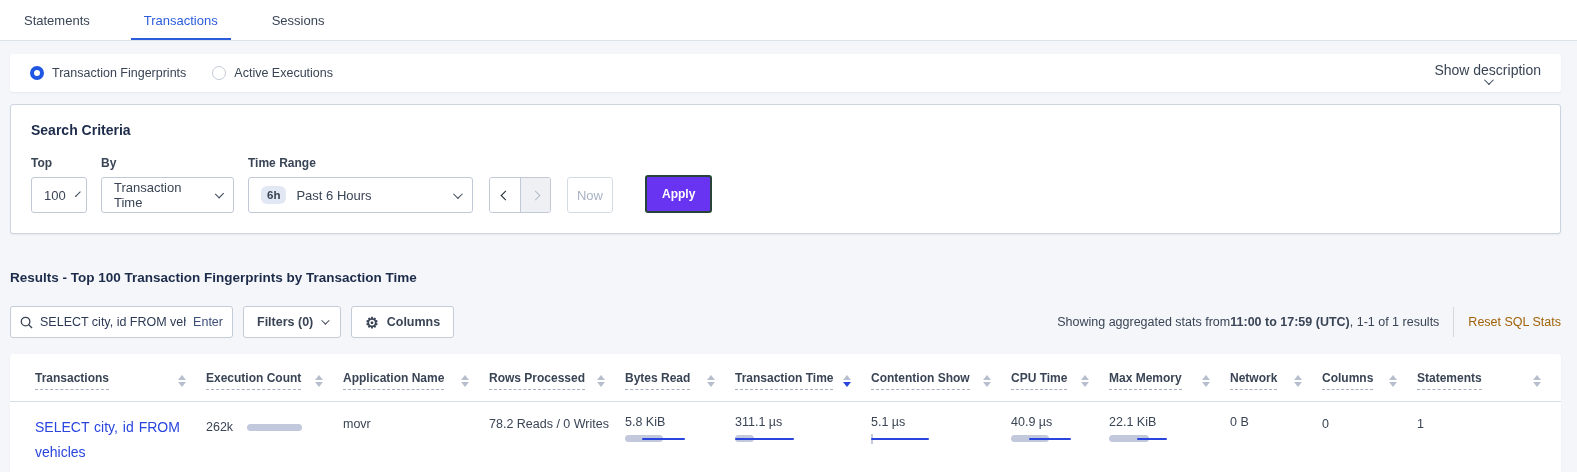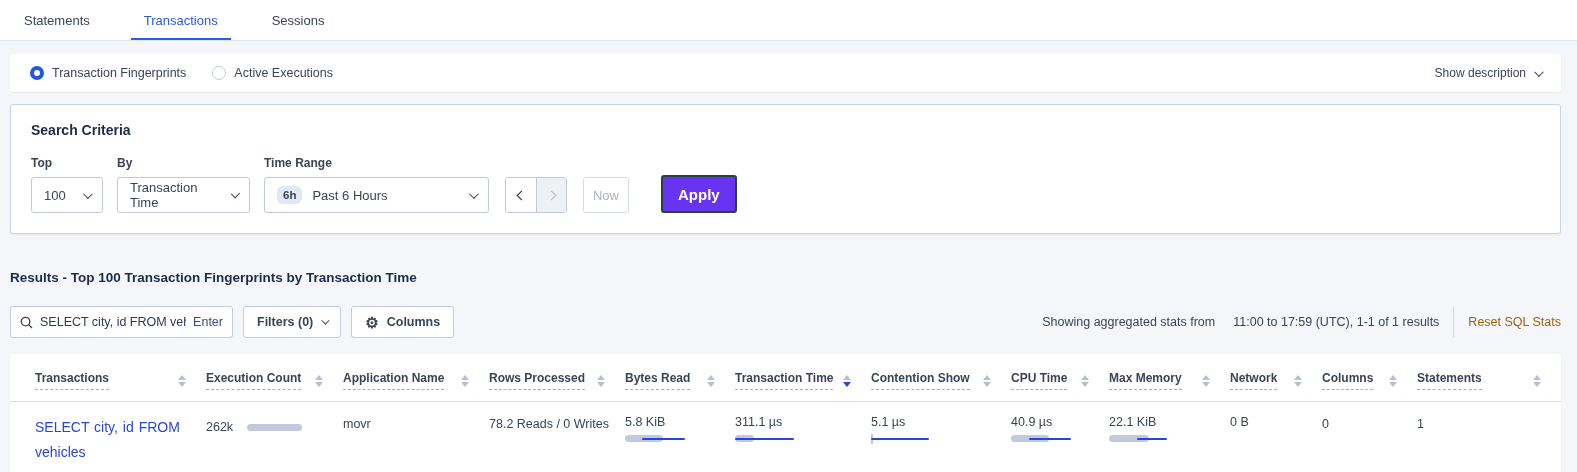--- a/index.html
+++ b/index.html
@@ -36,62 +36,62 @@
     display:flex;
     align-items:center;
     justify-content:space-between;
     padding:0 20px;
   }
   .radio-group { display:flex; align-items:center; gap:26px; }
   .radio-option { display:flex; align-items:center; gap:8px; cursor:pointer; font-size:12.5px; }
   .radio-dot { width:14px; height:14px; border-radius:50%; background:#fff; }
   .radio-dot.on  { border:4px solid #2057e2; }
   .radio-dot.off { border:1px solid #c3cad6; }
-  .show-desc { display:flex; align-items:center; gap:8px; font-size:12px; cursor:pointer; }
+  .show-desc { display:flex; align-items:center; gap:0; font-size:14px; cursor:pointer;flex-direction:column; }
   
   .chev { display:inline-block; width:7px; height:7px; border-right:1.7px solid #394455; border-bottom:1.7px solid #394455; }
   .chev.down  { transform:rotate(45deg) translateY(-2px); }
   .chev.left  { transform:rotate(135deg); border-color:#1b2432; }
   .chev.right { transform:rotate(-45deg); border-color:#b4bcc9; }
   
   .criteria-card {
     margin:12px 16px 0 10px;
     border:1px solid #ccd4e0;
     padding:17px 20px 20px;
   }
   .criteria-title { font-size:14px; font-weight:700; color:#1c2b4a; }
   .criteria-row { display:flex; align-items:flex-end; margin-top:18px; gap:14px; }
   .field { display:flex; flex-direction:column; gap:7px;justify-content:flex-end; }
   .field-label { font-size:12px; font-weight:700; color:#394455; }
   .select {
     height:36px; border:1px solid #c1c9d6; border-radius:3px; background:#fff;
     display:flex; align-items:center; padding:0 12px; gap:10px; cursor:pointer; font-size:13px;
   }
   .select .chev { margin-left:auto; }
-  .sel-top { width:72px; }
+  .sel-top { width:56px; }
   .sel-by { width:133px; }
   .sel-range { width:225px; }
   .range-badge {
     background:#e2e8f3; color:#394455; font-size:11.5px; font-weight:700;
     padding:3px 6px; border-radius:6px;
   }
   .arrow-group {
     display:flex; height:36px; border:1px solid #c1c9d6; border-radius:3px; overflow:hidden; margin-left:2px;
   }
   .arrow-btn { width:30px; display:flex; align-items:center; justify-content:center; cursor:pointer; background:#fff; }
   .arrow-btn.disabled { background:#eef0f4; cursor:default; }
   .arrow-btn + .arrow-btn { border-left:1px solid #c1c9d6; }
   .now-btn {
     height:36px; width:46px; border:1px solid #d5dbe5; border-radius:3px; background:#fff;
     color:#a9b3c2; font-size:13px; display:flex; align-items:center; justify-content:center; margin-left:2px;
   }
   .apply-btn {
     height:38px; padding:0 15px; margin-left:18px;
     background:#6933f2; border:2px solid #27433a; border-radius:3px;
-    color:#fff; font-size:15px; font-weight:700; display:flex; align-items:center; cursor:pointer;
+    color:#fff; font-size:12px; font-weight:700; display:flex; align-items:center; cursor:pointer;
   }
   
   .results-heading { margin:36px 16px 0 10px; font-size:13.5px; font-weight:700; color:#1c2b4a; }
   .results-controls { margin:21px 16px 0 10px; display:flex; align-items:center; }
   .search-box {
     width:223px; height:32px; background:#fff; border:1px solid #c4ccd8; border-radius:3px;
     display:flex; align-items:center; padding:0 9px; gap:7px;
   }
   .search-box input {
     border:none; outline:none; flex:1; min-width:0; font-size:12.5px; color:#2c3a55;
@@ -99,21 +99,21 @@
   }
   .enter-hint { font-size:12.5px; color:#3c4d77; }
   .ctl-btn {
     height:32px; background:#fff; border:1px solid #c4ccd8; border-radius:3px;
     display:flex; align-items:center; gap:8px; padding:0 13px; margin-left:10px;
     font-size:12.5px; font-weight:700; color:#394455; cursor:pointer;
   }
   .ctl-btn .chev { width:6px; height:6px; }
   .gear { font-size:15px; line-height:1; color:#394455; }
   .stats-area { margin-left:auto; display:flex; align-items:center; font-size:12.5px; color:#394455; }
-  .stats-area b { font-weight:400;padding-left:18px; }
+  .stats-area b { font-weight:700; }
   .v-divider { width:1px; height:30px; background:#d3d9e3; margin:0 14px; }
   .reset-link { color:#a16207; font-size:12.5px; cursor:pointer; white-space:nowrap; }
   
   .table-card { margin:16px 16px 0 10px; height:132px; overflow:hidden; padding-top:2px; }
   table { border-collapse:collapse; table-layout:fixed; width:100%; }
   th, td { text-align:left; }
   th { padding:15px 20px 11px 0; border-bottom:1px solid #d8dee8; vertical-align:middle; }
   th:first-child, td:first-child { padding-left:25px; }
   .th-inner { display:flex; align-items:center; justify-content:space-between; cursor:pointer; }
   .th-label {

